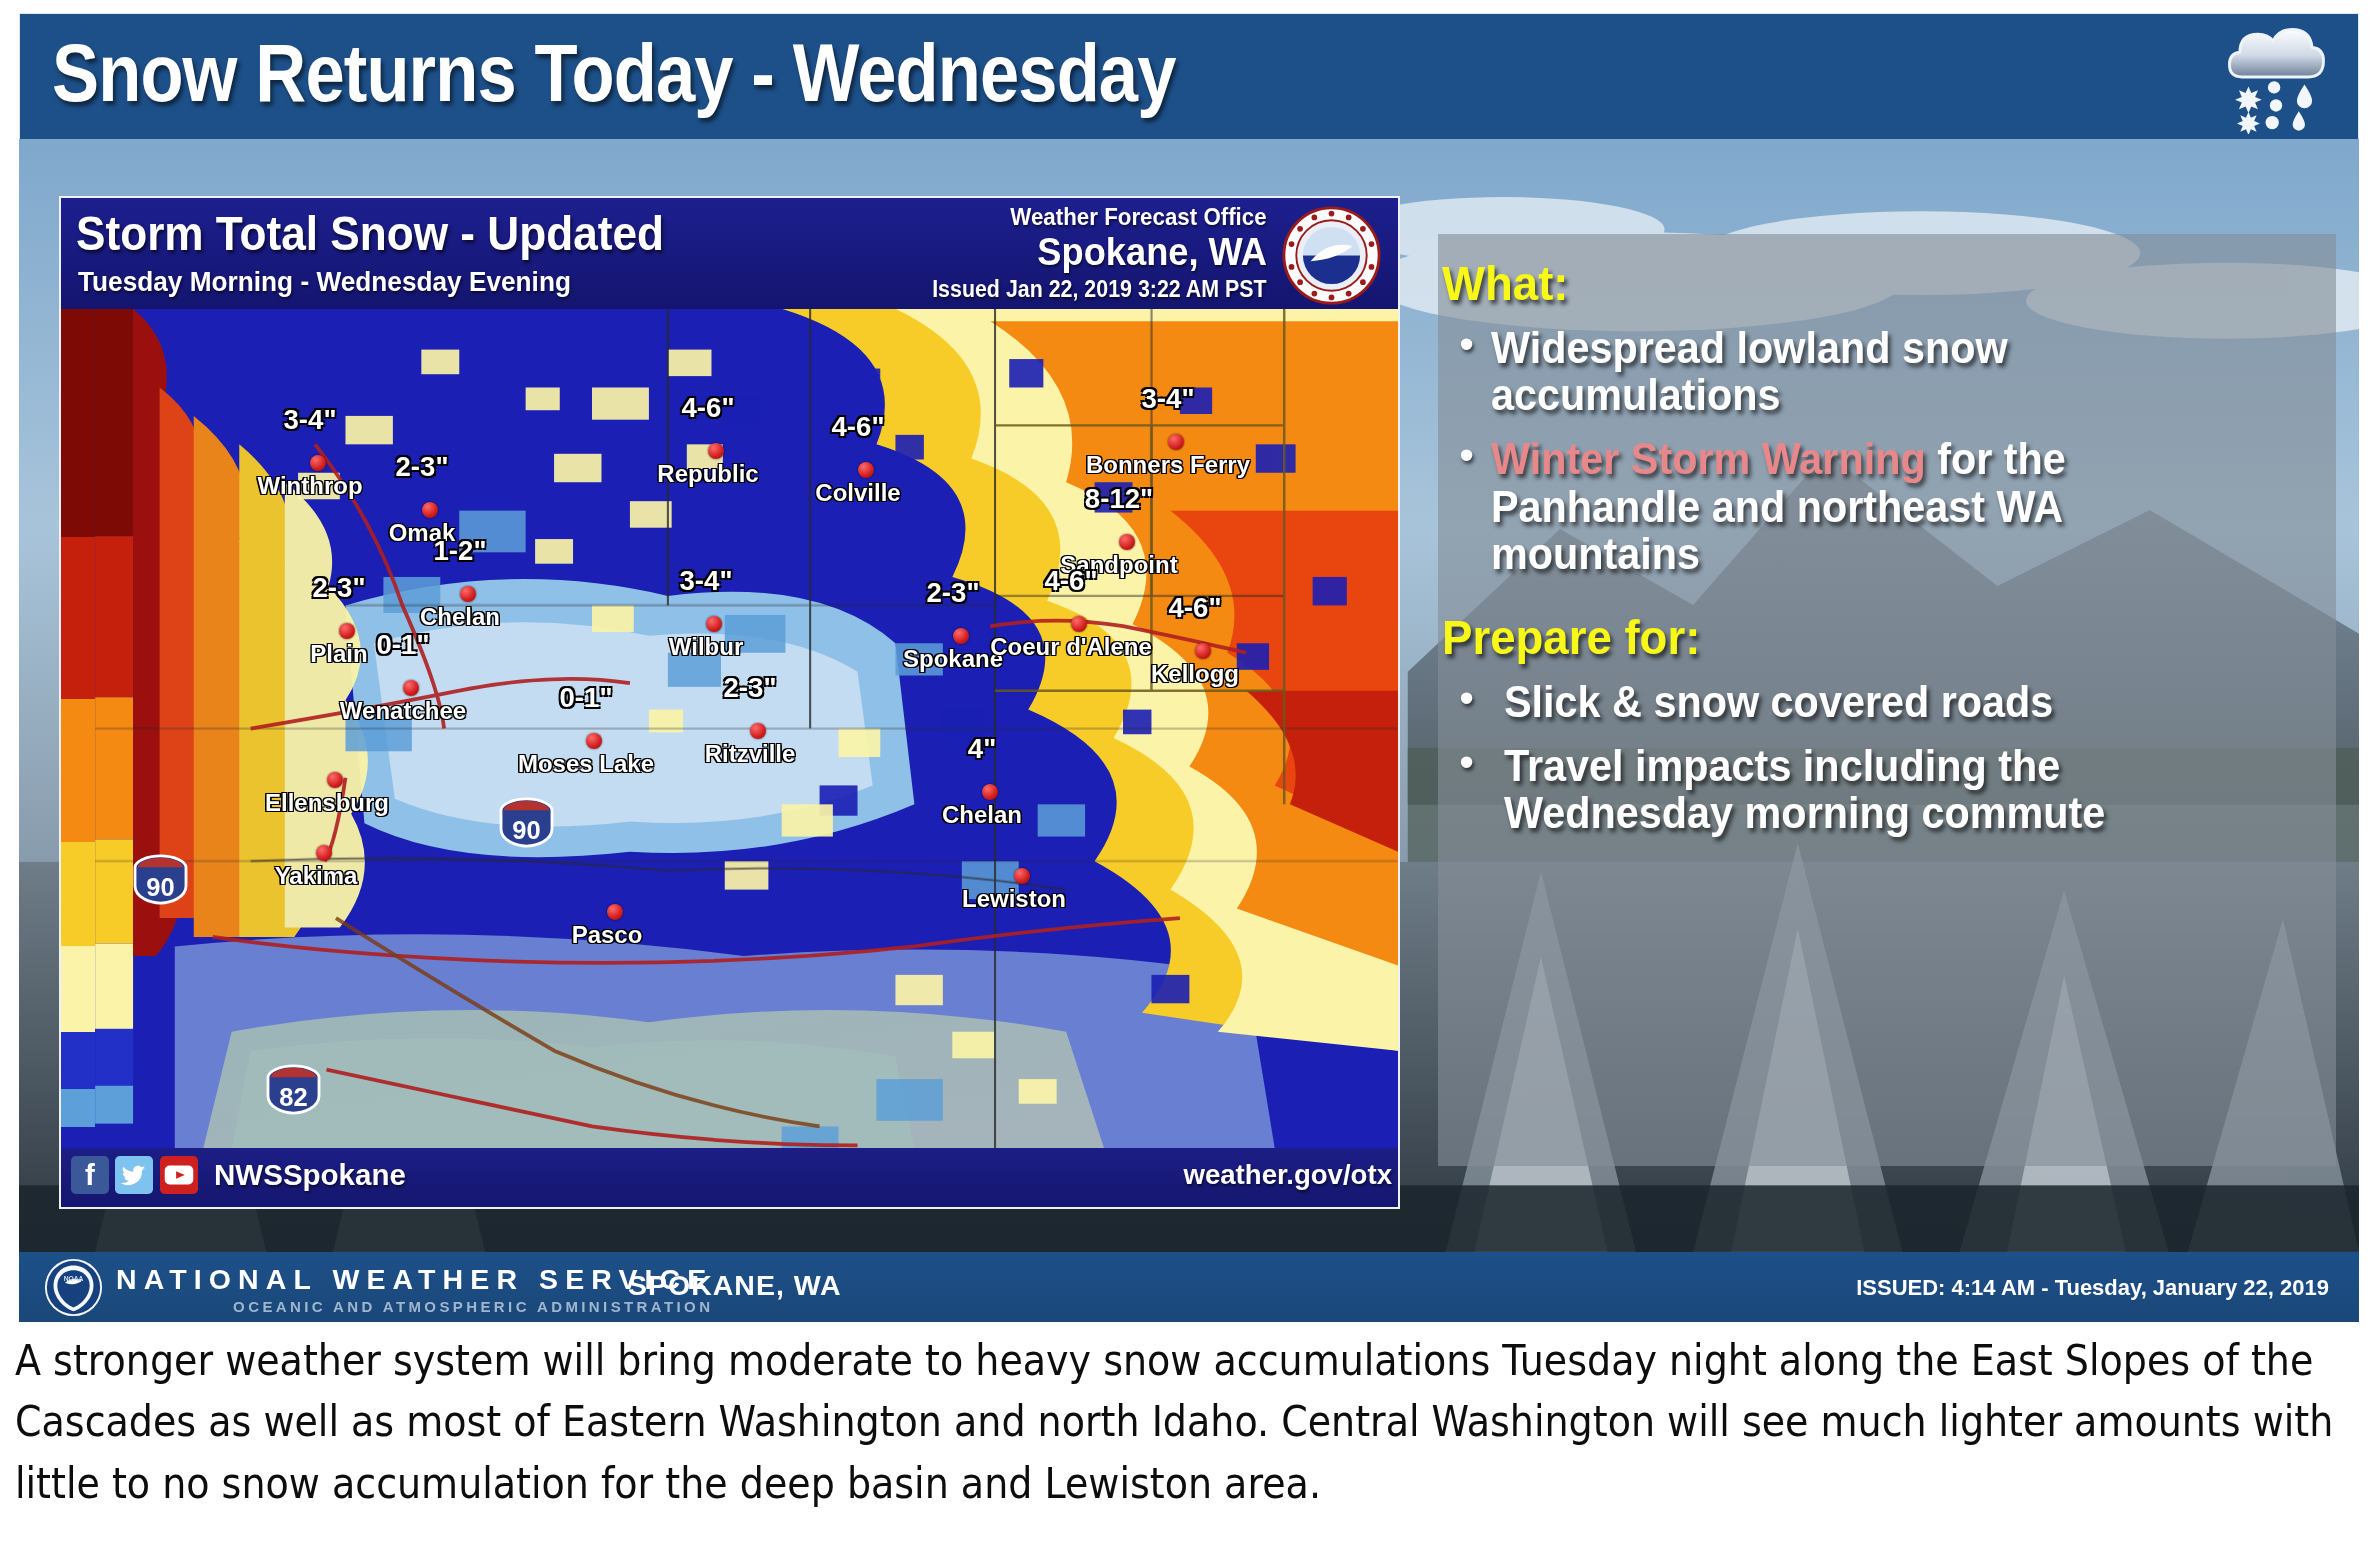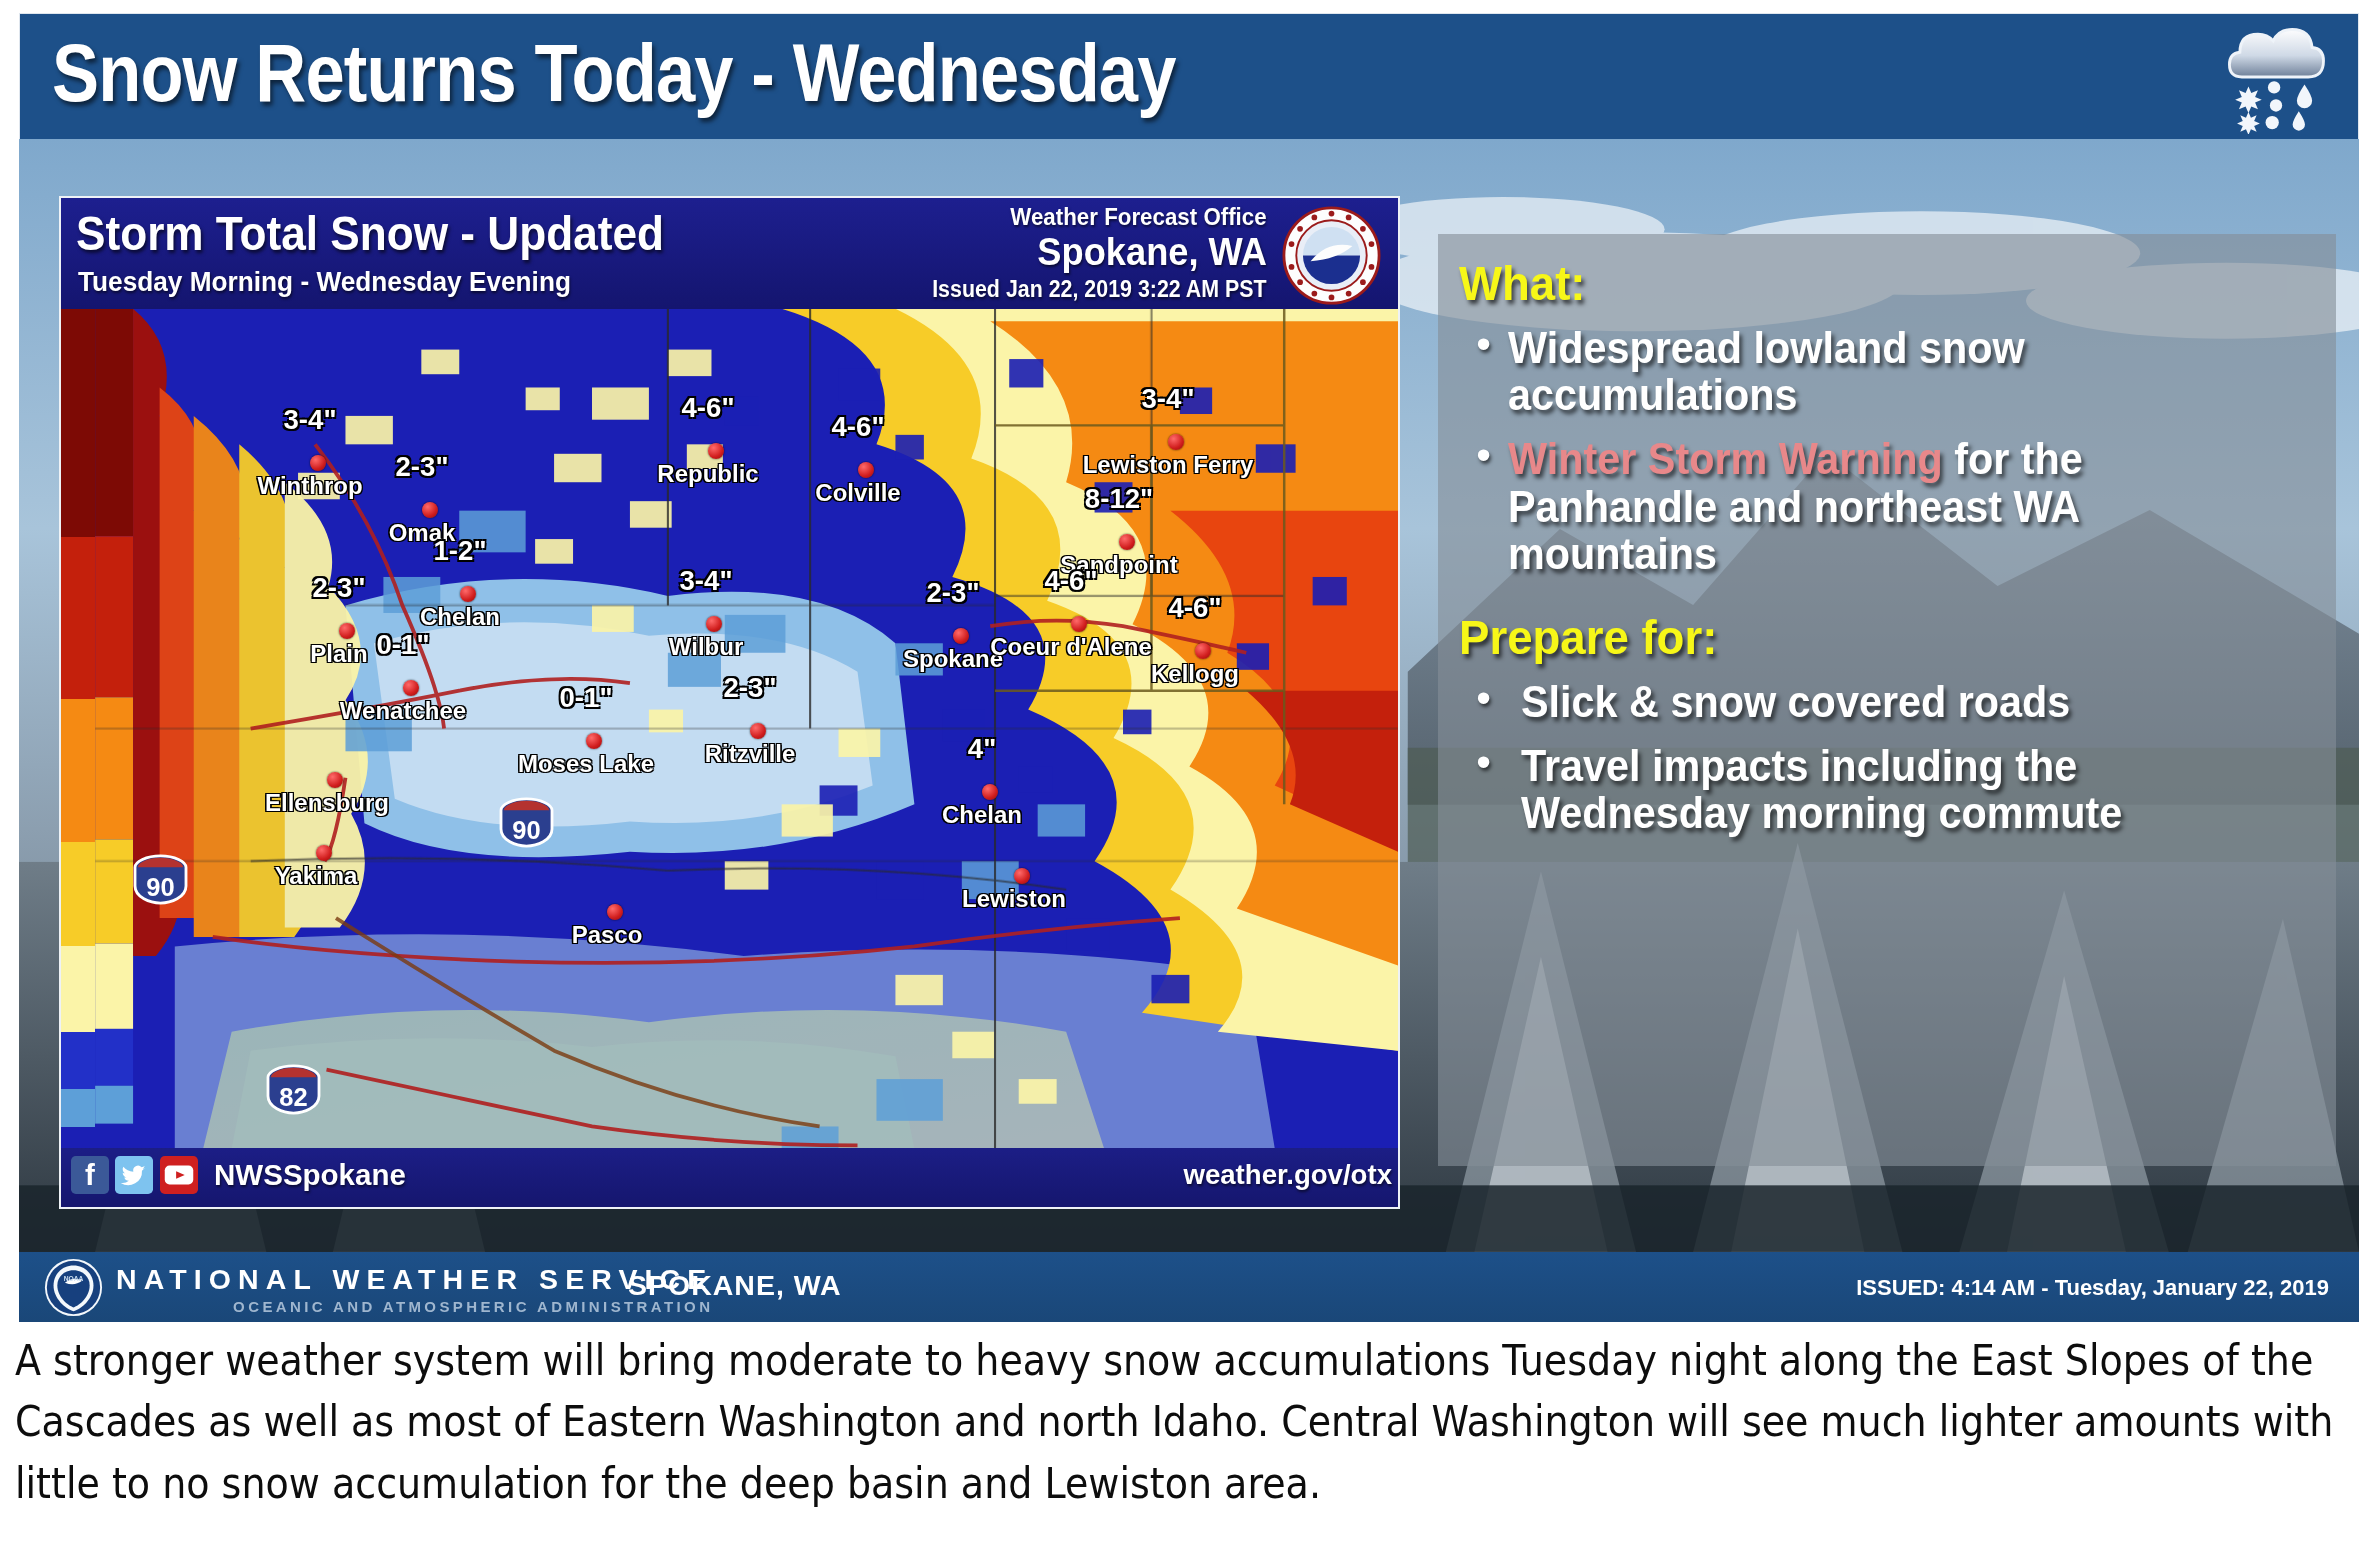--- a/index.html
+++ b/index.html
@@ -358,21 +358,21 @@
         <div class="cname">Republic</div>
       </div>
       <div class="city" style="left:797px;top:264px">
         <div class="camt">4-6"</div>
         <div class="dot"></div>
         <div class="cname">Colville</div>
       </div>
       <div class="city" style="left:1107px;top:236px">
         <div class="camt">3-4"</div>
         <div class="dot"></div>
-        <div class="cname">Lewiston Ferry</div>
+        <div class="cname">Bonners Ferry</div>
       </div>
       <div class="city" style="left:1058px;top:336px">
         <div class="camt">8-12"</div>
         <div class="dot"></div>
         <div class="cname">Sandpoint</div>
       </div>
       <div class="city" style="left:278px;top:425px">
         <div class="camt">2-3"</div>
         <div class="dot"></div>
         <div class="cname">Plain</div>
@@ -493,21 +493,21 @@
                 <polygon points="17,16 17,24 26,20" fill="#cf2020"></polygon>
               </svg>
           </span>
           <span id="nwsspokane">NWSSpokane</span>
         </div>
         <div id="weathergov">weather.gov/otx</div>
       </div>
     </div>
 
     <div id="panel">
-      <div style="padding:21px 25px 0 21px;">
+      <div style="padding:21px 25px 0 4px;">
         <div class="phead">What:</div>
         <ul class="plist" style="margin-top:13.3px">
           <li class="pli">
             <span class="pbullet">•</span>
             <span class="ptext">Widespread lowland snow accumulations</span>
           </li>
           <li class="pli" style="margin-top:17px">
             <span class="pbullet">•</span>
             <span class="ptext"><span class="warn">Winter Storm Warning</span><span> for the Panhandle and northeast WA mountains</span></span>
           </li>

